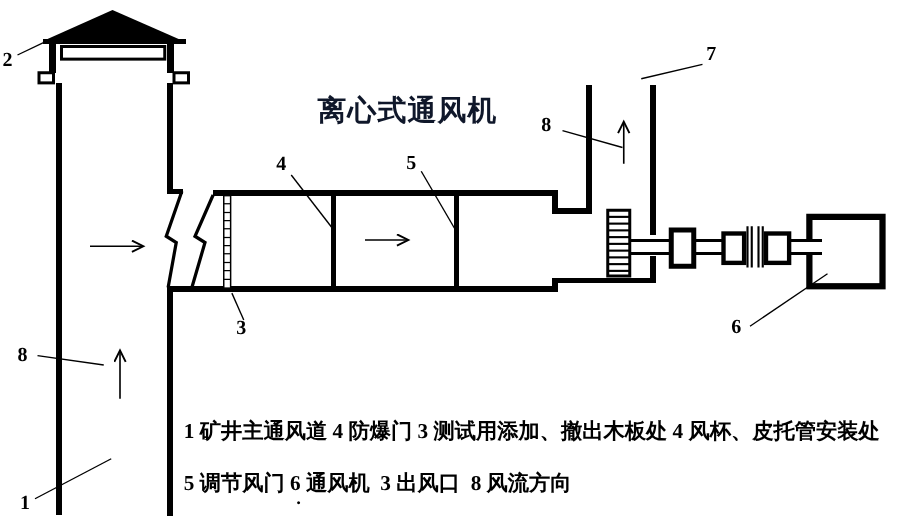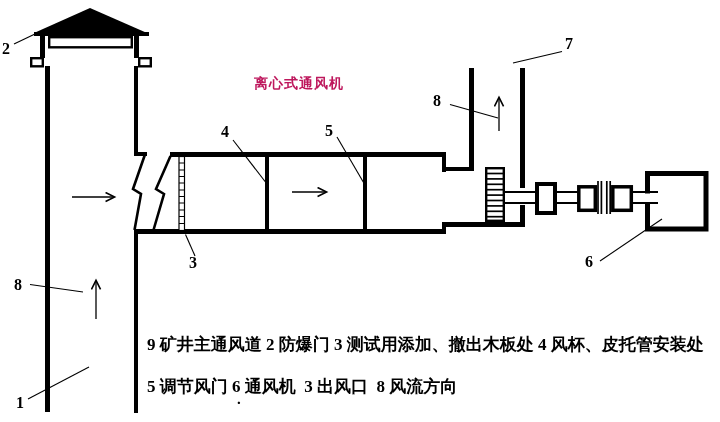--- a/index.html
+++ b/index.html
@@ -7,22 +7,22 @@
     position:relative;width:720px;height:422px;background:#ffffff;
     font-family:"Liberation Serif","DejaVu Serif",serif;color:#000;
     overflow:hidden;
   }
   #diagram-svg{position:absolute;left:0;top:0;}
   .callout{
     position:absolute;font-weight:bold;font-size:16px;line-height:1;
     font-family:"Liberation Serif","DejaVu Serif",serif;color:#000;
   }
   .title{
-    position:absolute;left:254px;top:76px;font-weight:bold;font-size:14px;
-    line-height:1.1;letter-spacing:1px;white-space:pre;color:#be185d;
+    position:absolute;left:254px;top:76px;font-weight:bold;font-size:23px;
+    line-height:1.1;letter-spacing:1px;white-space:pre;color:#0f172a;
   }
   .legend-line{
     position:absolute;left:147px;font-weight:bold;font-size:17px;
     line-height:1.1;white-space:pre;color:#000;
   }
   #legend-line-1{top:336px;}
   #legend-line-2{top:378px;}
   #stray-mark{position:absolute;left:237px;top:391px;font-weight:bold;font-size:15px;}
 </style>
 </head>
@@ -154,17 +154,17 @@
   <div class="callout" style="left:16px;top:395px;">1</div>
   <div class="callout" style="left:2px;top:41px;">2</div>
   <div class="callout" style="left:189px;top:255px;">3</div>
   <div class="callout" style="left:221px;top:124px;">4</div>
   <div class="callout" style="left:325px;top:123px;">5</div>
   <div class="callout" style="left:585px;top:254px;">6</div>
   <div class="callout" style="left:565px;top:36px;">7</div>
   <div class="callout" style="left:433px;top:93px;">8</div>
   <div class="callout" style="left:14px;top:277px;">8</div>
 
-  <div class="legend-line" id="legend-line-1">9 矿井主通风道 2 防爆门 3 测试用添加、撤出木板处 4 风杯、皮托管安装处</div>
+  <div class="legend-line" id="legend-line-1">1 矿井主通风道 4 防爆门 3 测试用添加、撤出木板处 4 风杯、皮托管安装处</div>
   <div class="legend-line" id="legend-line-2">5 调节风门 6 通风机  3 出风口  8 风流方向</div>
   <div id="stray-mark">.</div>
 
 </div>
 
 </body></html>

